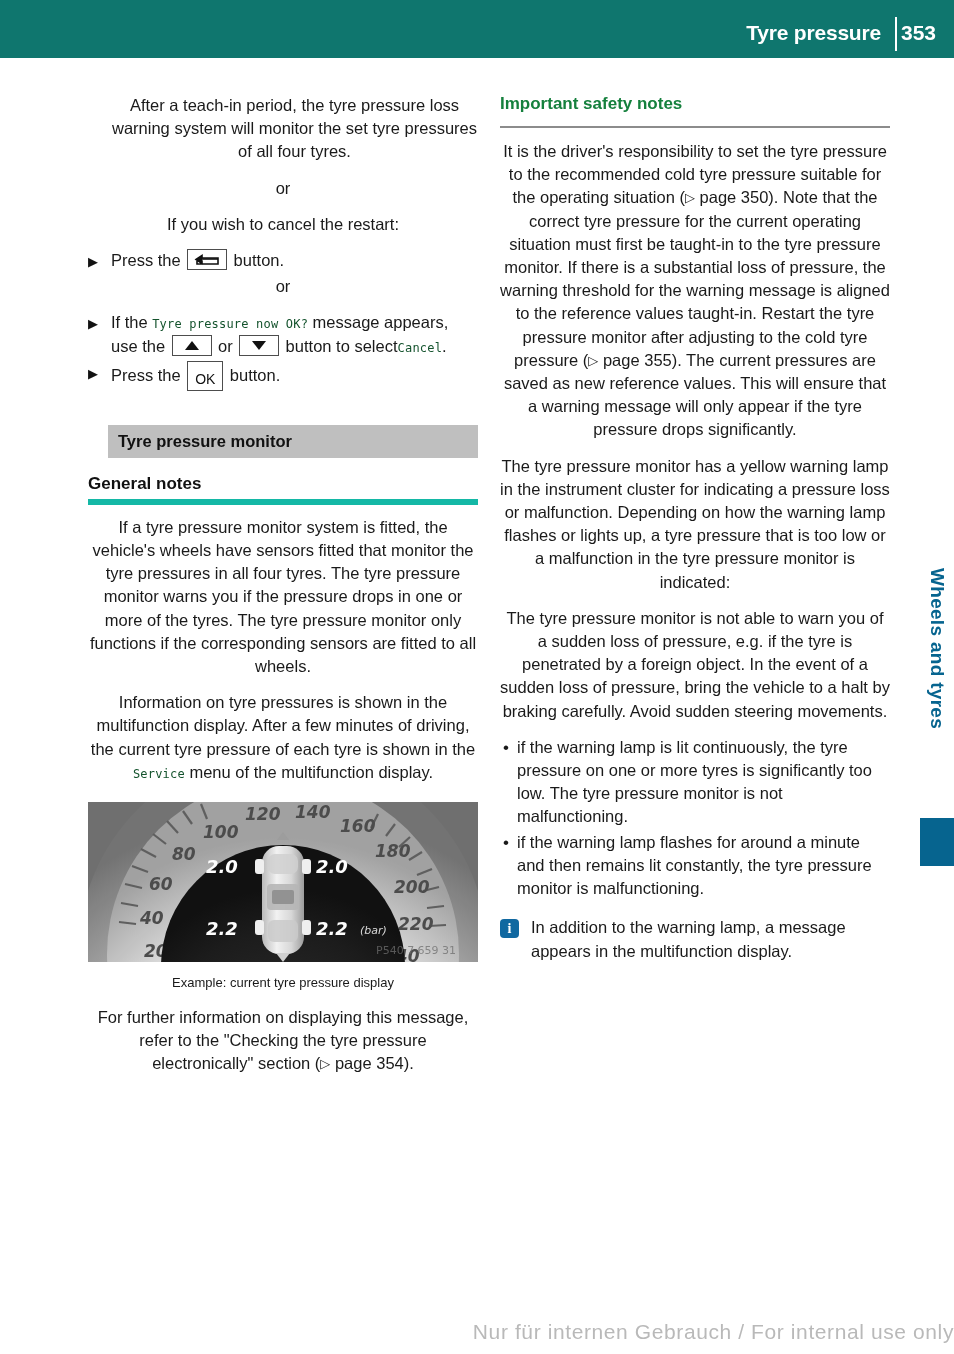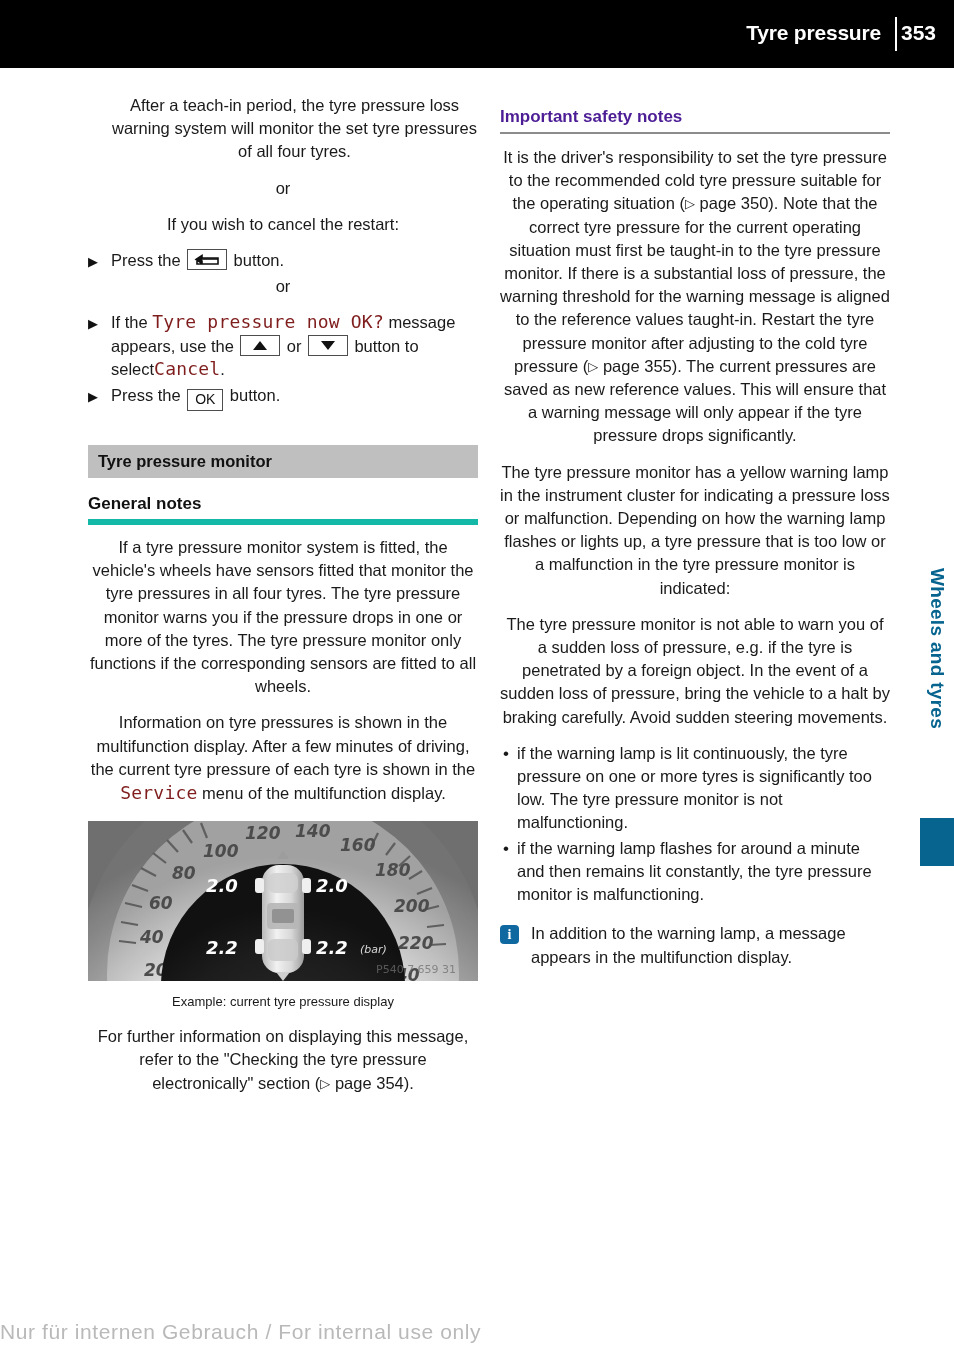--- a/index.html
+++ b/index.html
@@ -12,22 +12,22 @@
     color: #1a1a1a;
     position: relative;
     overflow: hidden;
   }
 
   
   .header {
     position: absolute;
     top: 0; left: 0;
     width: 954px;
-    height: 68px;
-    background: #000000;
+    height: 58px;
+    background: #0f766e;
   }
   .header-inner {
     position: absolute;
     right: 0; top: 0;
     height: 58px;
     display: flex;
     align-items: center;
   }
   .header-title {
     font-size: 21px;
@@ -96,37 +96,37 @@
 
   
   .band {
     background: #bfbfbf;
     padding: 7px 0 7px 10px;
     font-size: 16.5px;
     font-weight: bold;
     color: #111;
     margin-top: 34px;
     margin-bottom: 16px;
+    margin-left: 20px;
   }
   .subhead {
     font-size: 17px;
     font-weight: bold;
     color: #111;
     padding-bottom: 5px;
     border-bottom: 6px solid #14b8a6;
     margin-bottom: 11px;
   }
   .subhead-top {
     font-size: 17px;
     font-weight: bold;
-    color: #4c1d95;
-    padding-bottom: 5px;
+    color: #15803d;
+    padding-bottom: 12px;
     border-bottom: 2px solid #8c8c8c;
     margin-bottom: 12px;
-    margin-top: 13px;
   }
 
   
   .step {
     position: relative;
     padding-left: 23px;
     margin-bottom: 3px;
   }
   .step-marker {
     position: absolute;
@@ -157,34 +157,34 @@
     vertical-align: -4px;
     line-height: 0;
     padding: 2px 4px;
     margin: 0 2px;
   }
   .key-ok {
     display: inline-block;
     border: 1.6px solid #4d4d4d;
     background: #fff;
     vertical-align: -3px;
-    padding: 0px 7px 1px 7px;
+    padding: 8px 7px 1px 7px;
     margin: 0 2px;
     font-size: 14px;
     font-weight: normal;
     line-height: 19px;
     color: #111;
   }
   .key svg { display: block; }
 
   
   .mono {
     font-family: "DejaVu Sans Mono", monospace;
-    color: #7f1d1d;
-    font-size: 18px;
+    color: #14532d;
+    font-size: 12px;
     letter-spacing: 0.2px;
   }
 
   
   .pageref-tri {
     font-size: 13px;
     vertical-align: 1px;
   }
 
   
@@ -224,21 +224,21 @@
     color: #1a1a1a;
     margin-bottom: 13px;
   }
 
   
   .footer {
     position: absolute;
     left: 0;
     top: 1320px;
     width: 954px;
-    text-align: left;
+    text-align: right;
     font-size: 21px;
     color: #b9b9b9;
     letter-spacing: 0.6px;
     font-family: "Liberation Sans", sans-serif;
   }
 </style>
 </head>
 <body>
 
 <div class="header">

